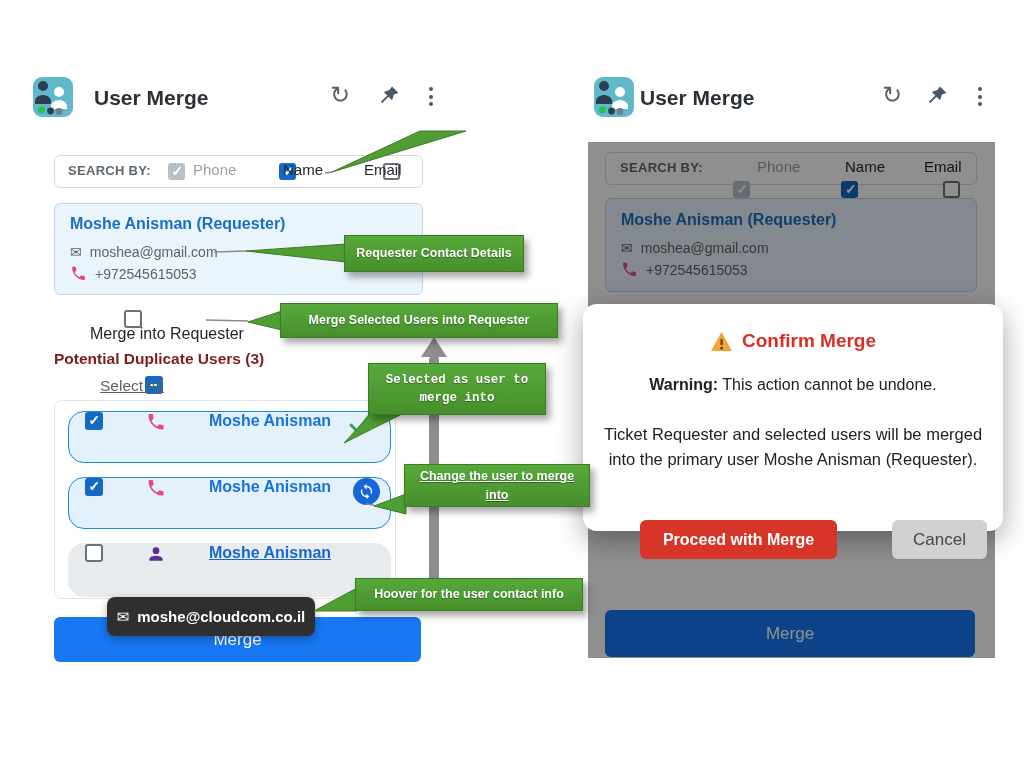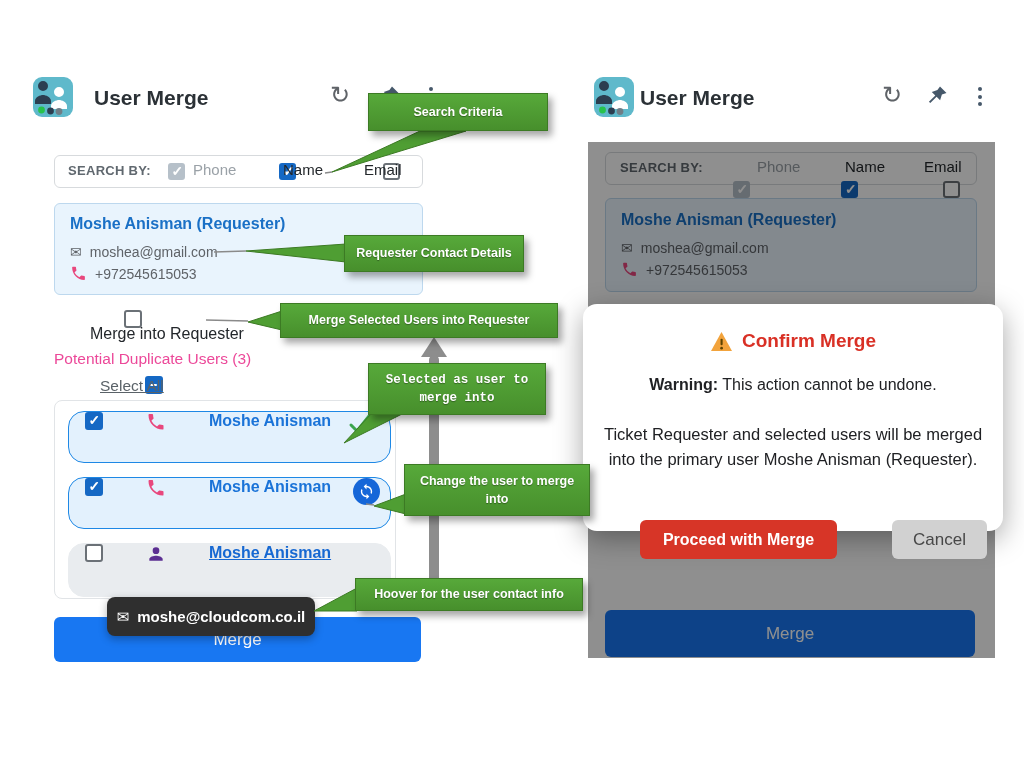--- a/index.html
+++ b/index.html
@@ -29,21 +29,21 @@
   .cb.disabled{background:#b6c0c9;border-color:#b6c0c9;}
   .cb.indet{background:#1568c4;border-color:#1568c4;}
   .cb.indet::after{content:"";position:absolute;left:3px;top:5.5px;width:7px;height:2.6px;
       background:#fff;border-radius:1px;}
 
   
   .reqbox{background:#e9f4fd;border:1px solid #bdd8ee;border-radius:6px;}
   .reqname{font-size:16px;font-weight:700;color:#1a70c6;}
   .reqline{font-size:14px;color:#5f6368;display:flex;align-items:center;gap:8px;}
 
-  .h-dup{font-size:15.5px;font-weight:400;color:#ec4899;}
+  .h-dup{font-size:15.5px;font-weight:700;color:#7f1d1d;}
   .sel-all-label{font-size:15.5px;color:#5a6268;text-decoration:underline;}
 
   
   .ulist{border:1px solid #e1e4e7;border-radius:8px;background:#fff;overflow:hidden;}
   .urow{position:absolute;border-radius:16px;display:flex;align-items:flex-start;box-sizing:border-box;gap:26px;}
   .urow.sel{background:#e3f1fd;border:1.5px solid #1e88e5;}
   .urow.plain{background:#e9ecef;border:1.5px solid #e9ecef;}
   .uname{font-size:16px;font-weight:700;color:#1a73d8;}
   .uname.link{text-decoration:underline;color:#1668d2;}
   .sync-btn{width:27px;height:27px;border-radius:50%;background:#1566d8;display:flex;
@@ -183,21 +183,20 @@
     <div class="abs tooltip" style="left:107px;top:597px;width:208px;height:39px;z-index:15;">
       <span class="env">✉</span>
       <span>moshe@cloudcom.co.il</span>
     </div>
 
     
     <div class="abs gray-arrow-head" style="left:421px;top:337px;"></div>
     <div class="abs gray-arrow-shaft" style="left:429px;top:355px;height:237px;"></div>
 
     
-    <div class="abs callout" style="left:368px;top:93px;width:180px;height:38px;">Search Criteria</div>
     <svg class="abs tail" style="left:325px;top:125px;" width="150" height="55">
       <polygon points="95,6 141,6 7,47" fill="#4f9e33" stroke="#3c7a24" stroke-width="1"></polygon>
       <line x1="7" y1="47" x2="0" y2="48" stroke="#8a8a8a" stroke-width="1.5"></line>
     </svg>
 
     <div class="abs callout" style="left:344px;top:235px;width:180px;height:37px;">Requester Contact Details</div>
     <svg class="abs tail" style="left:208px;top:238px;" width="145" height="30">
       <polygon points="138,6 138,24 38,13" fill="#4f9e33" stroke="#3c7a24" stroke-width="1"></polygon>
       <line x1="38" y1="13" x2="6" y2="14" stroke="#8a8a8a" stroke-width="1.5"></line>
     </svg>
@@ -206,21 +205,21 @@
     <svg class="abs tail" style="left:200px;top:305px;" width="90" height="32">
       <polygon points="82,6 82,25 48,17" fill="#4f9e33" stroke="#3c7a24" stroke-width="1"></polygon>
       <line x1="48" y1="16" x2="6" y2="15" stroke="#8a8a8a" stroke-width="1.5"></line>
     </svg>
 
     <div class="abs callout" style="left:368px;top:363px;width:178px;height:52px;font-family:Liberation Mono, monospace;">Selected as user to merge into</div>
     <svg class="abs tail" style="left:338px;top:405px;" width="80" height="45">
       <polygon points="34,8 66,8 6,38" fill="#4f9e33" stroke="#3c7a24" stroke-width="1"></polygon>
     </svg>
 
-    <div class="abs callout" style="left:404px;top:464px;width:186px;height:52px;">Change the user to merge into</div>
+    <div class="abs callout" style="left:404px;top:464px;width:186px;height:43px;text-decoration:underline;">Change the user to merge into</div>
     <svg class="abs tail" style="left:360px;top:488px;" width="56" height="32">
       <polygon points="46,6 46,26 14,18" fill="#4f9e33" stroke="#3c7a24" stroke-width="1"></polygon>
       <line x1="14" y1="17" x2="6" y2="16" stroke="#8a8a8a" stroke-width="1.5"></line>
     </svg>
 
     <div class="abs callout" style="left:355px;top:578px;width:228px;height:33px;text-align:right;">Hoover for the user contact info</div>
     <svg class="abs tail" style="left:308px;top:582px;" width="60" height="36">
       <polygon points="49,6 49,29 6,29" fill="#4f9e33" stroke="#3c7a24" stroke-width="1"></polygon>
     </svg>
   </section>

